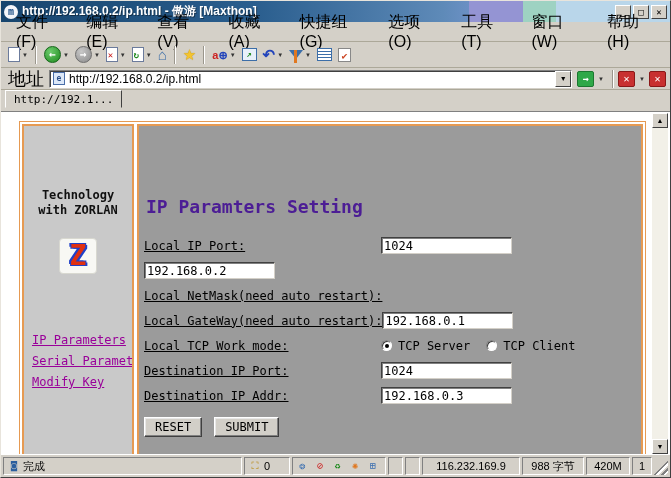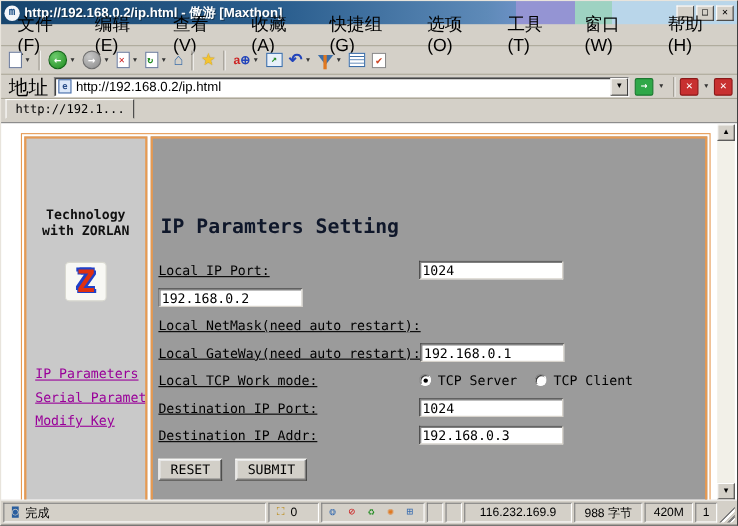--- a/index.html
+++ b/index.html
@@ -96,21 +96,21 @@
     text-shadow:-2px -1px 0 #2040C8, 2px 1px 0 #2040C8, -1px 1px 0 #2040C8, 1px -1px 0 #2040C8; }
   .sb-links { margin-top:56px; text-align:left; padding-left:8px; }
   .sb-link { display:block; font:12px/21px "DejaVu Sans Mono", monospace;
     color:#990099; text-decoration:underline; white-space:nowrap; }
   .btn3d { background:#D2CFC8; color:#000; font:12px "DejaVu Sans Mono", monospace;
     border:1px solid; border-color:#fff #404040 #404040 #fff;
     box-shadow:inset -1px -1px 0 #808080, inset 1px 1px 0 #E8E8E8;
     padding:2px 10px; }
   .logout { margin-top:8px; }
   
-  .heading { margin:70px 0 16px 2px; font:bold 18px "DejaVu Sans Mono", monospace; color:#0f172a; }
+  .heading { margin:70px 0 16px 2px; font:bold 18px "DejaVu Sans Mono", monospace; color:#4c1d95; }
   .frow { display:flex; align-items:center; height:25px; }
   .flabel { flex:0 0 237px; font:12px "DejaVu Sans Mono", monospace; color:#000; white-space:nowrap;text-decoration:underline; }
   .finput { width:131px; height:17px; background:#fff; border:1px solid;
     border-color:#404040 #D4D0C8 #D4D0C8 #404040; box-shadow:inset 1px 1px 0 #808080;
     font:12px "DejaVu Sans Mono", monospace; padding:0 2px; outline:0; }
   .radiogrp { display:flex; align-items:center; gap:6px; }
   .radio { width:11px; height:11px; border-radius:50%; background:#fff; position:relative;
     border:1px solid; border-color:#808080 #fff #fff #808080; box-shadow:inset 1px 1px 0 #404040; }
   .radio.checked:after { content:""; position:absolute; left:3px; top:3px; width:4px; height:4px;
     border-radius:50%; background:#000; }

